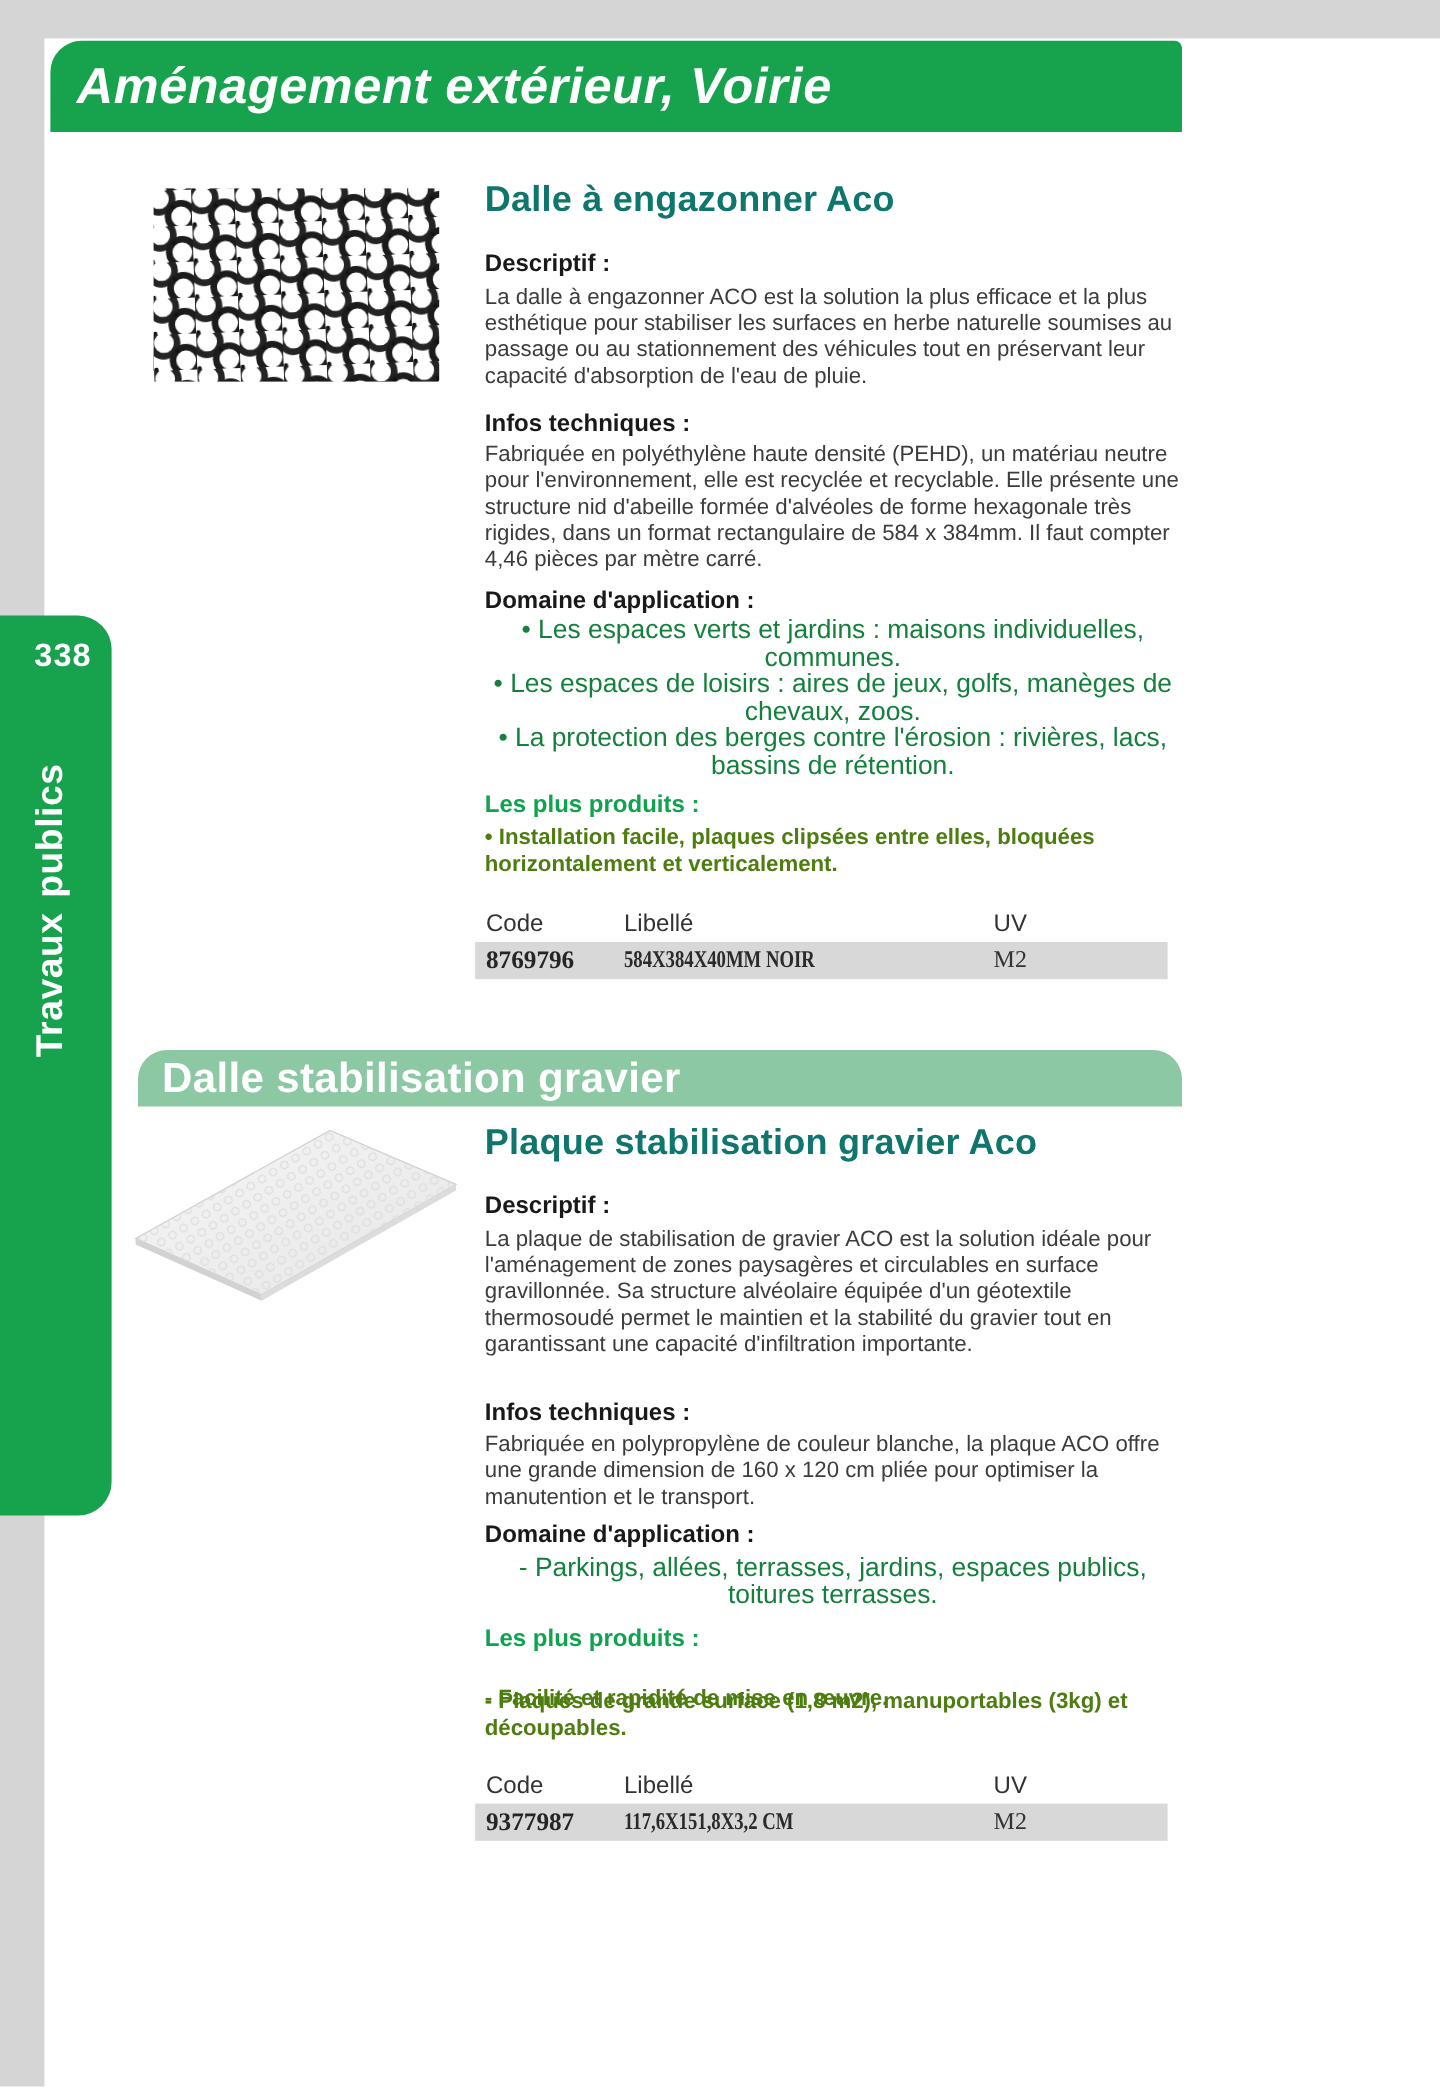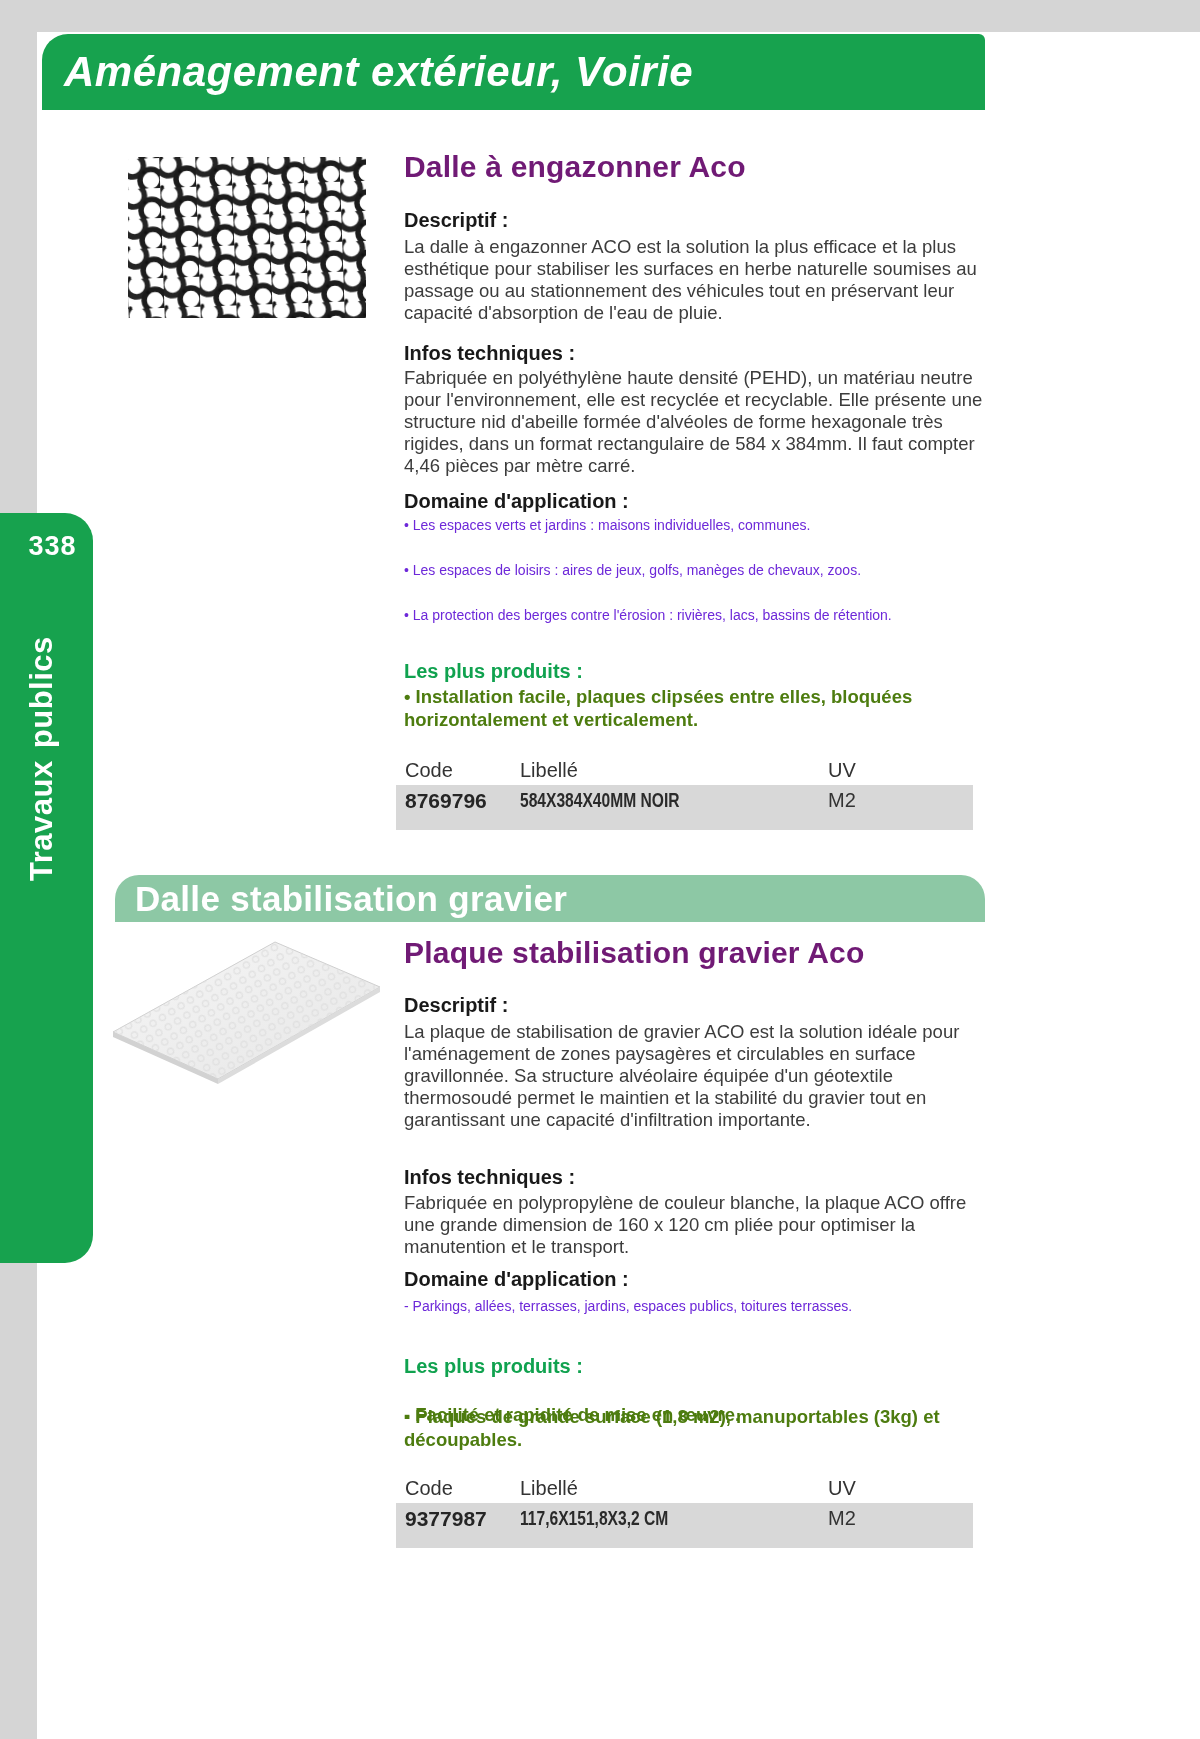--- a/index.html
+++ b/index.html
@@ -22,31 +22,31 @@
   .side-tab .vlabel{position:absolute;left:24px;top:68px;height:300px;
             writing-mode:vertical-rl;transform:rotate(180deg);
             color:#fff;font-weight:bold;font-size:31px;letter-spacing:0.5px;word-spacing:3px;white-space:nowrap;}
 
   
   .img1{position:absolute;left:126px;top:155px;width:242px;height:165px;}
   .img2{position:absolute;left:103px;top:932px;width:285px;height:152px;}
 
   
   .t{position:absolute;left:404px;width:580px;}
-  .prod-title{font-weight:bold;font-size:30px;color:#701a75;letter-spacing:0.2px;}
+  .prod-title{font-weight:bold;font-size:30px;color:#0f766e;letter-spacing:0.2px;}
   .h{font-weight:bold;font-size:20px;color:#191919;}
   .h.green{color:#10a24f;}
   .p{font-size:18.5px;line-height:22px;color:#3c3c3c;}
-  .li{font-size:14px;line-height:22.5px;color:#6d28d9;}
+  .li{font-size:22px;line-height:22.5px;color:#15803d;text-align:center;}
   .plus-li{font-size:18.5px;line-height:22.5px;color:#4d7c0f;font-weight:bold;}
 
   
   .tbl{position:absolute;left:396px;width:577px;}
   .tbl .thead{position:relative;height:29px;}
-  .tbl .trow{position:relative;height:45px;background:#d8d8d8;}
+  .tbl .trow{position:relative;height:31px;background:#d8d8d8;font-family:Liberation Serif, serif;}
   .tbl .c{position:absolute;top:0;white-space:nowrap;}
   .c-code{left:9px;}
   .c-lib{left:124px;}
   .c-uv{left:432px;}
   .th-cell{font-size:20px;color:#333;line-height:29px;}
   .td-code{font-size:21px;font-weight:bold;color:#252525;line-height:31px;}
   .td-lib{font-size:20px;font-weight:bold;color:#2a2a2a;line-height:31px;
           transform:scaleX(0.78);transform-origin:left center;letter-spacing:0px;}
   .td-uv{font-size:20px;color:#333;line-height:31px;}
 

